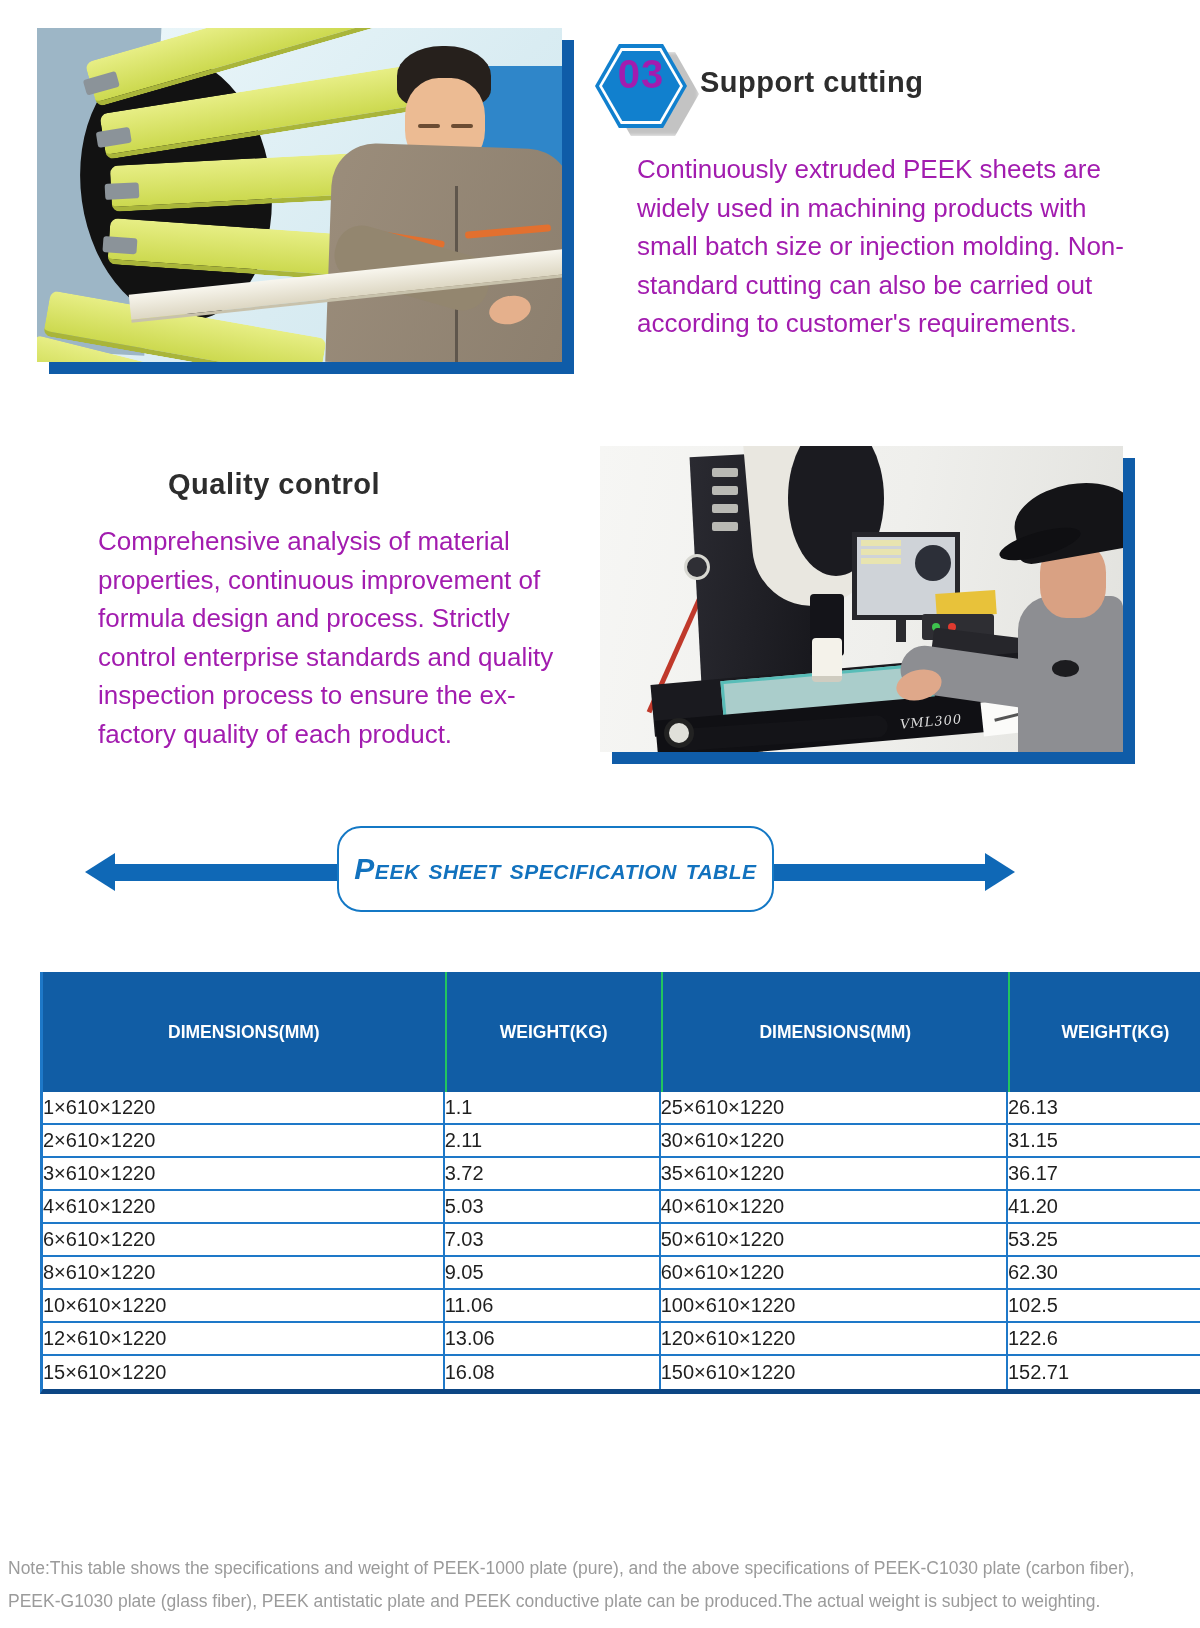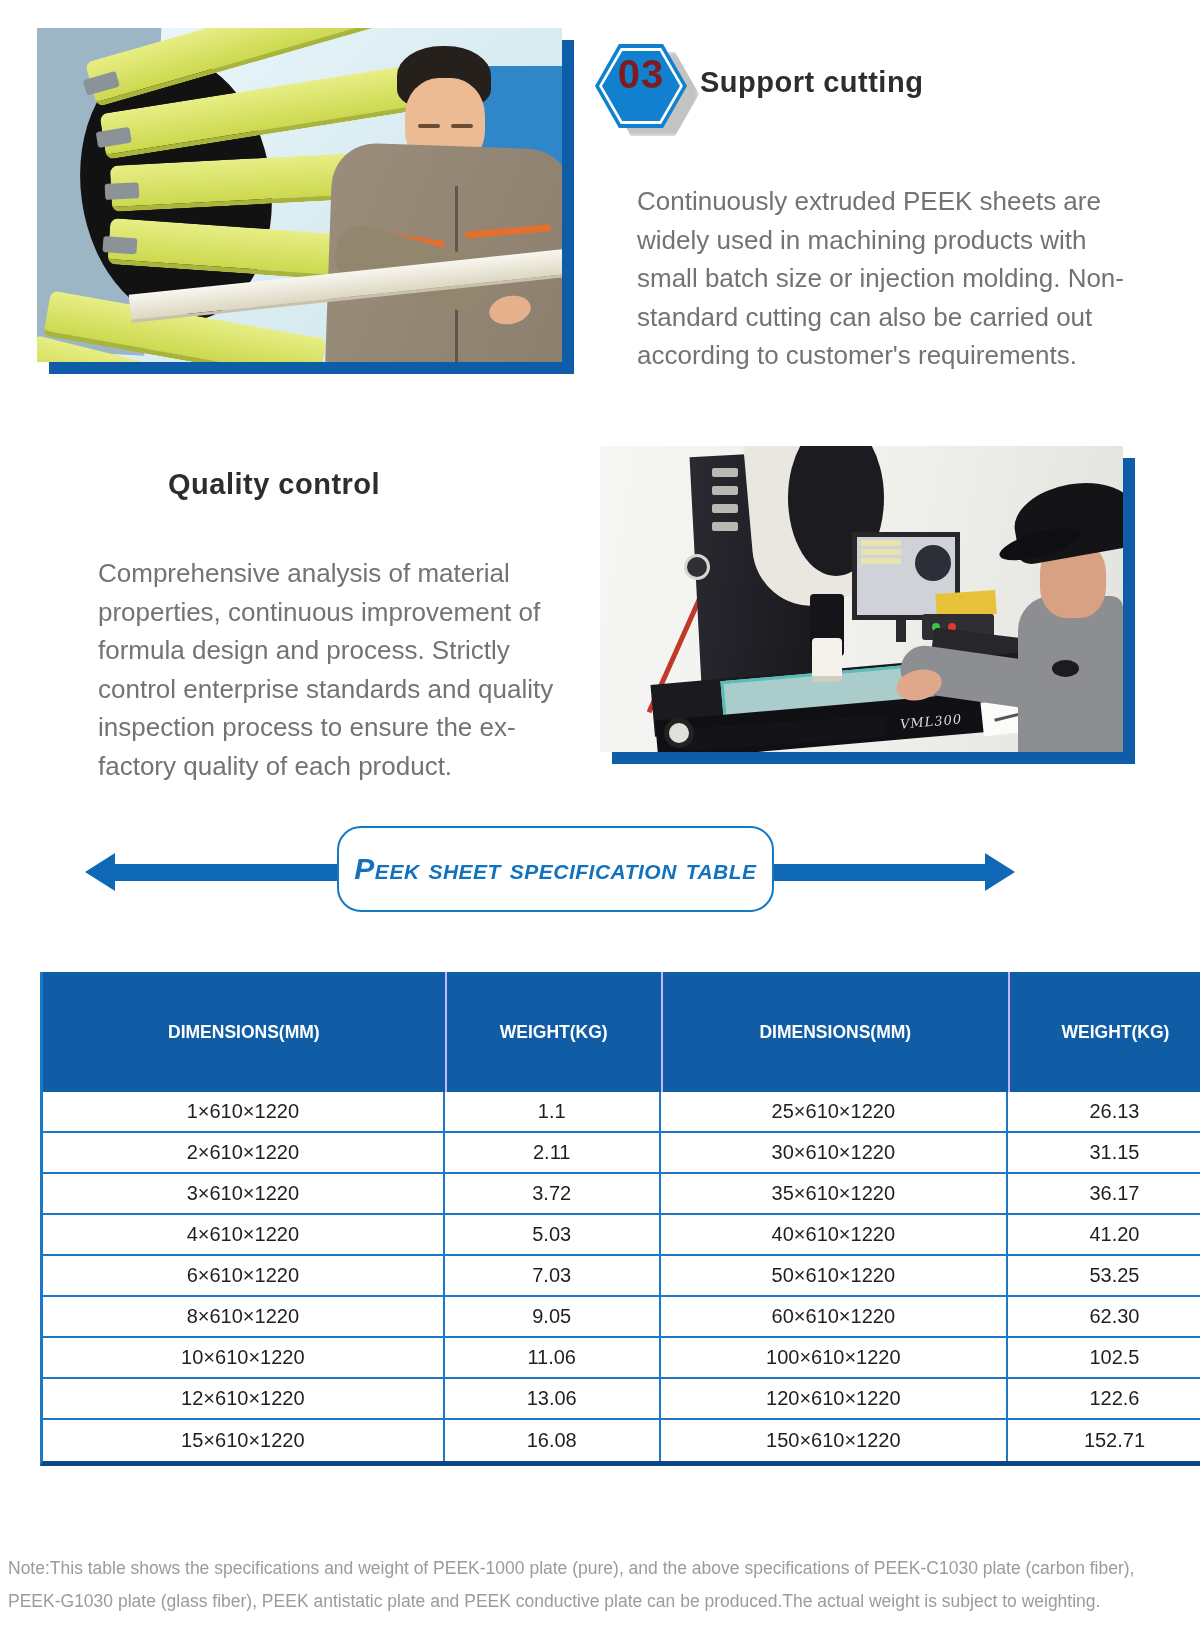--- a/index.html
+++ b/index.html
@@ -18,25 +18,25 @@
   
   .hexwrap { width:112px; height:96px; }
   .hex { position:absolute; clip-path:polygon(0% 50%, 26% 0%, 74% 0%, 100% 50%, 74% 100%, 26% 100%); }
   .hex-shadow { left:12px; top:8px; width:92px; height:84px; background:#c3c3c3; filter:blur(2px); }
   .hex-outer  { left:0; top:0; width:92px; height:84px; background:#1180ce; }
   .hex-ring   { left:4px; top:4px; width:84px; height:76px; background:#ffffff; }
   .hex-inner  { left:7px; top:7px; width:78px; height:70px; background:#1180ce; }
   .hex-num {
     position:absolute; left:0; top:0; width:92px; height:60px;
     display:flex; align-items:center; justify-content:center;
-    color:#7f1d1d; font-size:40px; font-weight:bold; letter-spacing:1px;
+    color:#a21caf; font-size:40px; font-weight:bold; letter-spacing:1px;
   }
 
   .sec-title { font-size:29px; font-weight:bold; color:#2d2d2d; letter-spacing:0.5px; }
-  .sec-body  { font-size:26px; line-height:38.5px; color:#737373;margin-top:32px; }
+  .sec-body  { font-size:26px; line-height:38.5px; color:#a21caf; }
 
   
   .arrow-bar { background:#0f68b6; height:17px; z-index:1; }
   .arrow-head { width:0; height:0; z-index:1; }
   .arrow-head.left  { border-top:19px solid transparent; border-bottom:19px solid transparent; border-right:30px solid #0f68b6; }
   .arrow-head.right { border-top:19px solid transparent; border-bottom:19px solid transparent; border-left:30px solid #0f68b6; }
   .banner {
     z-index:2; background:#ffffff; border:2px solid #1478c5; border-radius:24px;
     display:flex; align-items:center; justify-content:center;
   }
@@ -47,23 +47,23 @@
 
   
   table.spec { width:1184px; border-collapse:separate; border-spacing:0;
     border-left:3px solid #1e78c8; border-right:3px solid #1e78c8; border-bottom:5px solid #0d4684; }
   table.spec col.c1 { width:404px; } table.spec col.c2 { width:217px; }
   table.spec col.c3 { width:349px; } table.spec col.c4 { width:214px; }
   table.spec th {
     height:120px; background:#115da5; color:#ffffff;
     font-size:17.5px; font-weight:bold; text-align:center; vertical-align:middle;
   }
-  table.spec th + th { border-left:2px solid #c4b5fd; }
+  table.spec th + th { border-left:2px solid #22c55e; }
   table.spec td {
-    height:41px; background:#ffffff; color:#1f1f1f; font-size:20px; text-align:center;
+    height:33px; background:#ffffff; color:#1f1f1f; font-size:20px; text-align:left;
     vertical-align:middle; border-bottom:2px solid #1e78c8; border-right:2px solid #1e78c8;
   }
   table.spec td:last-child { border-right:none; }
   table.spec tr:last-child td { border-bottom:none; }
 
   .note { font-size:17.5px; line-height:33px; color:#9b9b9b; }
 
   
   .p1-bg { left:0; top:0; width:525px; height:334px; background:linear-gradient(135deg,#eef8fb 0%,#d9ecf2 60%,#cfe6ee 100%); }
   .p1-teal { background:#35a099; }

